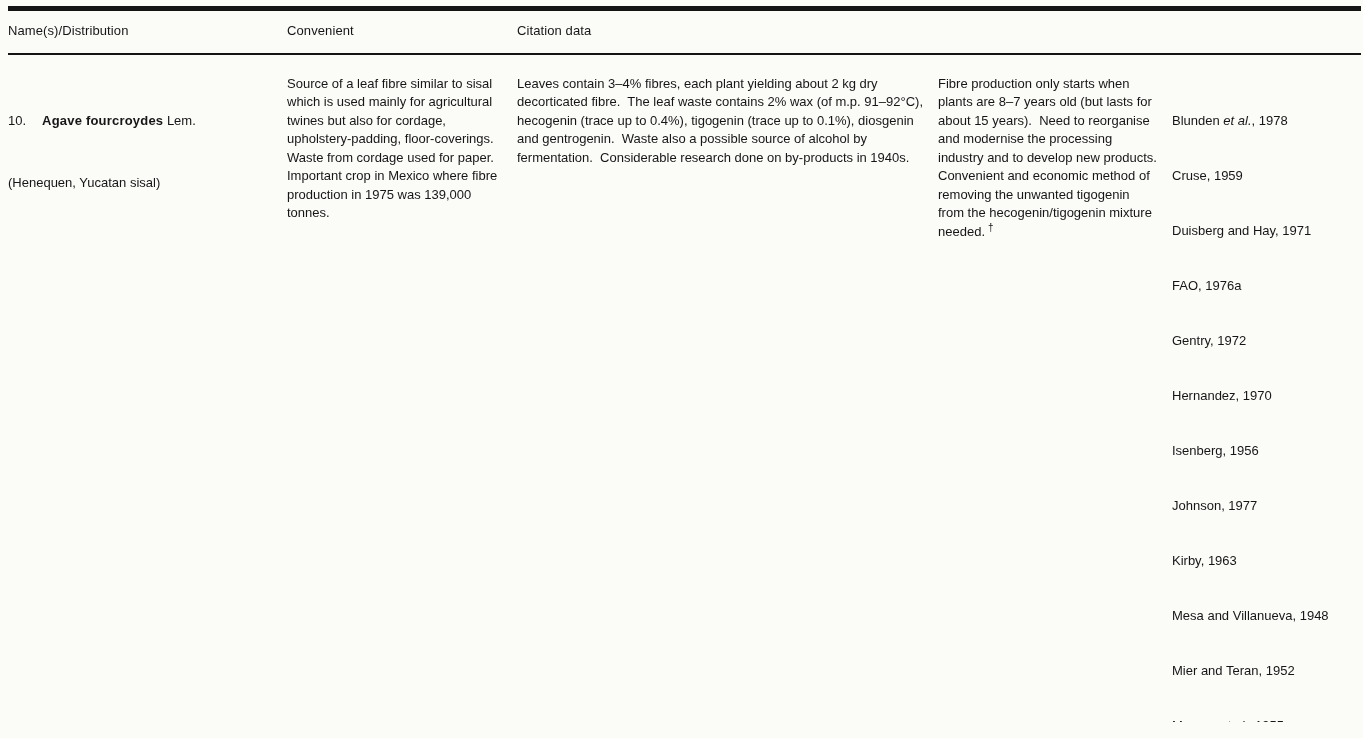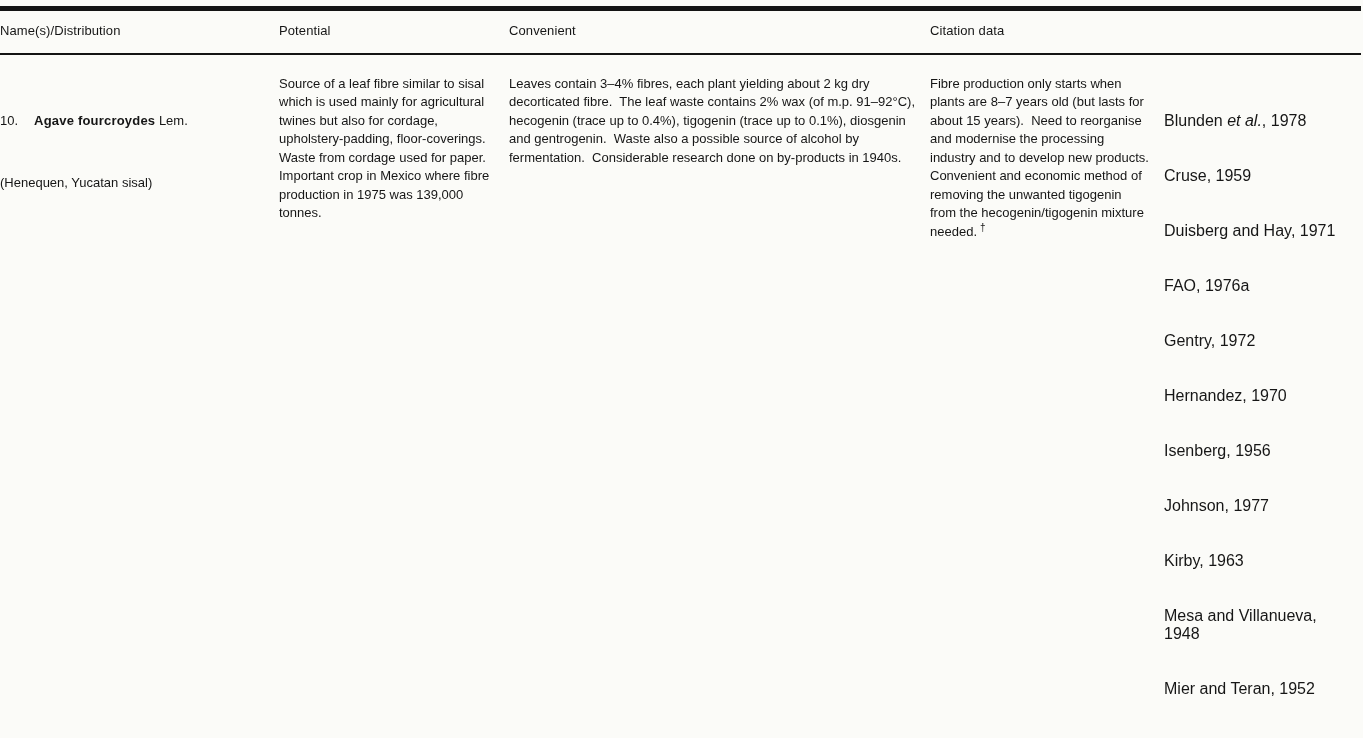--- a/index.html
+++ b/index.html
@@ -7,21 +7,21 @@
     background:#fbfbf8;
     font-family:"Liberation Sans","DejaVu Sans",sans-serif;
     color:#161616;
     -webkit-font-smoothing:antialiased;
   }
   .page{
     position:relative;
     width:1363px;
     height:722px;
     box-sizing:border-box;
-    padding:6px 0 0 0;
+    padding:6px 0 0 8px;
     overflow:hidden;
     background:#fbfbf8;
   }
   .rule{background:#141414;margin-right:2px;}
   .rule.thick{height:5px;}
   .rule.thin{height:2px;}
   .grid{
     display:grid;
     grid-template-columns:279px 230px 421px 234px 1fr;
   }
@@ -33,33 +33,32 @@
     white-space:pre-wrap;
   }
   .header{padding:11px 0 12px 0;}
   .header .cell{font-size:13px;letter-spacing:.1px;}
   .entry{padding-top:20px;box-sizing:border-box;}
   .entry-10{min-height:215px;}
   .cell p{margin:0 0 7px 0;}
   .species-line .num{margin-right:16px;}
   .sp{font-weight:600;letter-spacing:.2px;}
   .sup{vertical-align:super;font-size:10px;line-height:10px;margin-left:3px;}
-  .citation-line{font-size:16px;line-height:18px;white-space:pre-wrap;}
+  .citation-line{font-size:13px;line-height:18px;white-space:pre-wrap;}
   i{font-style:italic;}
 </style>
 </head>
 <body>
 
 <div class="page">
 
   <div class="rule thick"></div>
 
   <div class="grid header">
     <div class="cell">Name(s)/Distribution</div>
-    <div class="cell">Potential</div>
     <div class="cell">Convenient</div>
     <div class="cell">Citation data</div>
   </div>
 
   <div class="rule thin"></div>
 
   <div class="grid entry entry-10">
     <div class="cell">
       <p class="species-line"><span class="num">10.</span><span class="sp">Agave fourcroydes</span> <span>Lem.</span></p>
       <p>(Henequen, Yucatan sisal)</p>

